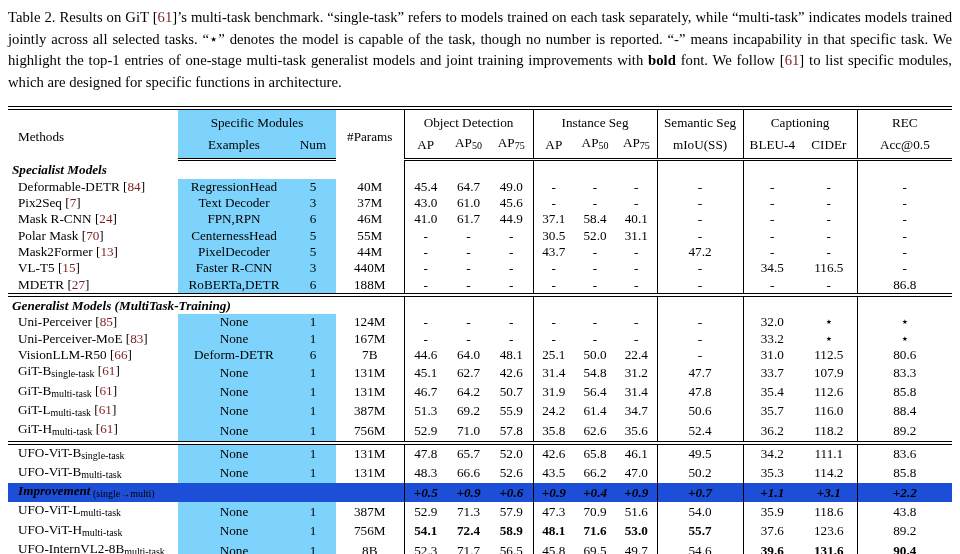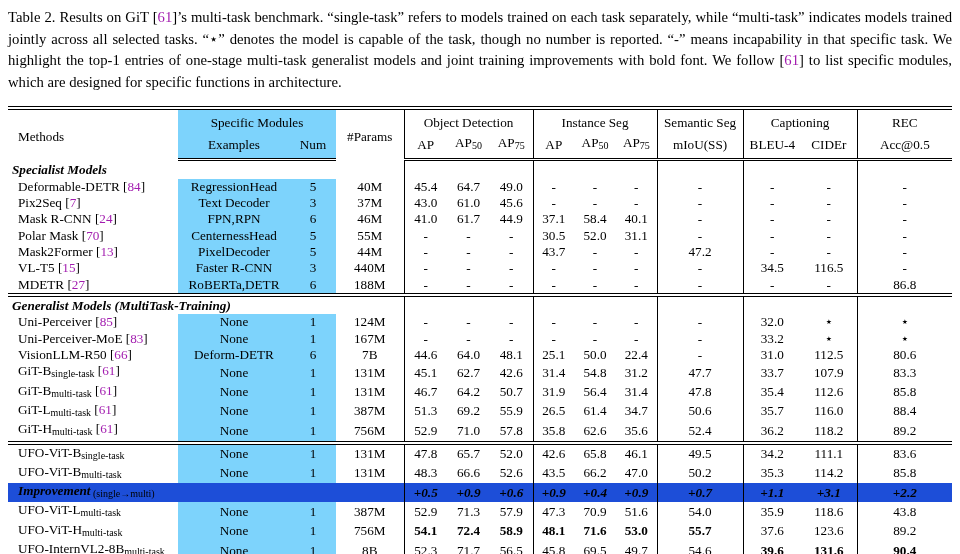--- a/index.html
+++ b/index.html
@@ -1,19 +1,19 @@
 <!DOCTYPE html>
 <html><head>
 <meta charset="utf-8">
 <style>
   html,body{margin:0;padding:0;background:#ffffff;}
   body{width:960px;height:554px;font-family:"Liberation Serif",serif;color:#000;overflow:hidden;}
   .caption{width:944px;margin:7px 8px 13px 8px;font-size:14.7px;line-height:21.6px;text-align:justify;}
-  .seg-cite{color:#a21caf;}
-  .seg-b{font-weight:normal;margin-top:40px;}
+  .seg-cite{color:#7f1d1d;}
+  .seg-b{font-weight:bold;margin-top:40px;}
   .seg-bi{font-weight:bold;font-style:italic;}
   .seg-sub{font-size:10px;vertical-align:-2px;}
   table{border-collapse:collapse;table-layout:fixed;width:944px;margin:0 8px;font-size:13.2px;}
   th,td{padding:0 2px;font-weight:normal;white-space:nowrap;overflow:hidden;}
   thead th{line-height:20px;}
   thead tr:first-child th{border-top:4px double #000;padding-top:3px;}
   thead tr.sub th{border-bottom:3px double #000;padding-bottom:2px;}
   tbody td{height:16.3px;line-height:16.3px;text-align:center;}
   td.method{text-align:left;padding-left:10px;}
   th.methods{text-align:left;padding-left:10px;vertical-align:middle;}
@@ -286,21 +286,21 @@
         <td class="">85.8</td>
       </tr>
       <tr class="">
         <td class="method"><span>GiT-L</span><span class="seg-sub">multi-task</span><span> [</span><span class="seg-cite">61</span><span>]</span></td>
         <td class="shade">None</td>
         <td class="shade">1</td>
         <td class="br">387M</td>
         <td class="">51.3</td>
         <td class="">69.2</td>
         <td class="br">55.9</td>
-        <td class="">26.5</td>
+        <td class="">24.2</td>
         <td class="">61.4</td>
         <td class="br">34.7</td>
         <td class="br">50.6</td>
         <td class="">35.7</td>
         <td class="br">116.0</td>
         <td class="">88.4</td>
       </tr>
       <tr class="">
         <td class="method"><span>GiT-H</span><span class="seg-sub">multi-task</span><span> [</span><span class="seg-cite">61</span><span>]</span></td>
         <td class="shade">None</td>

